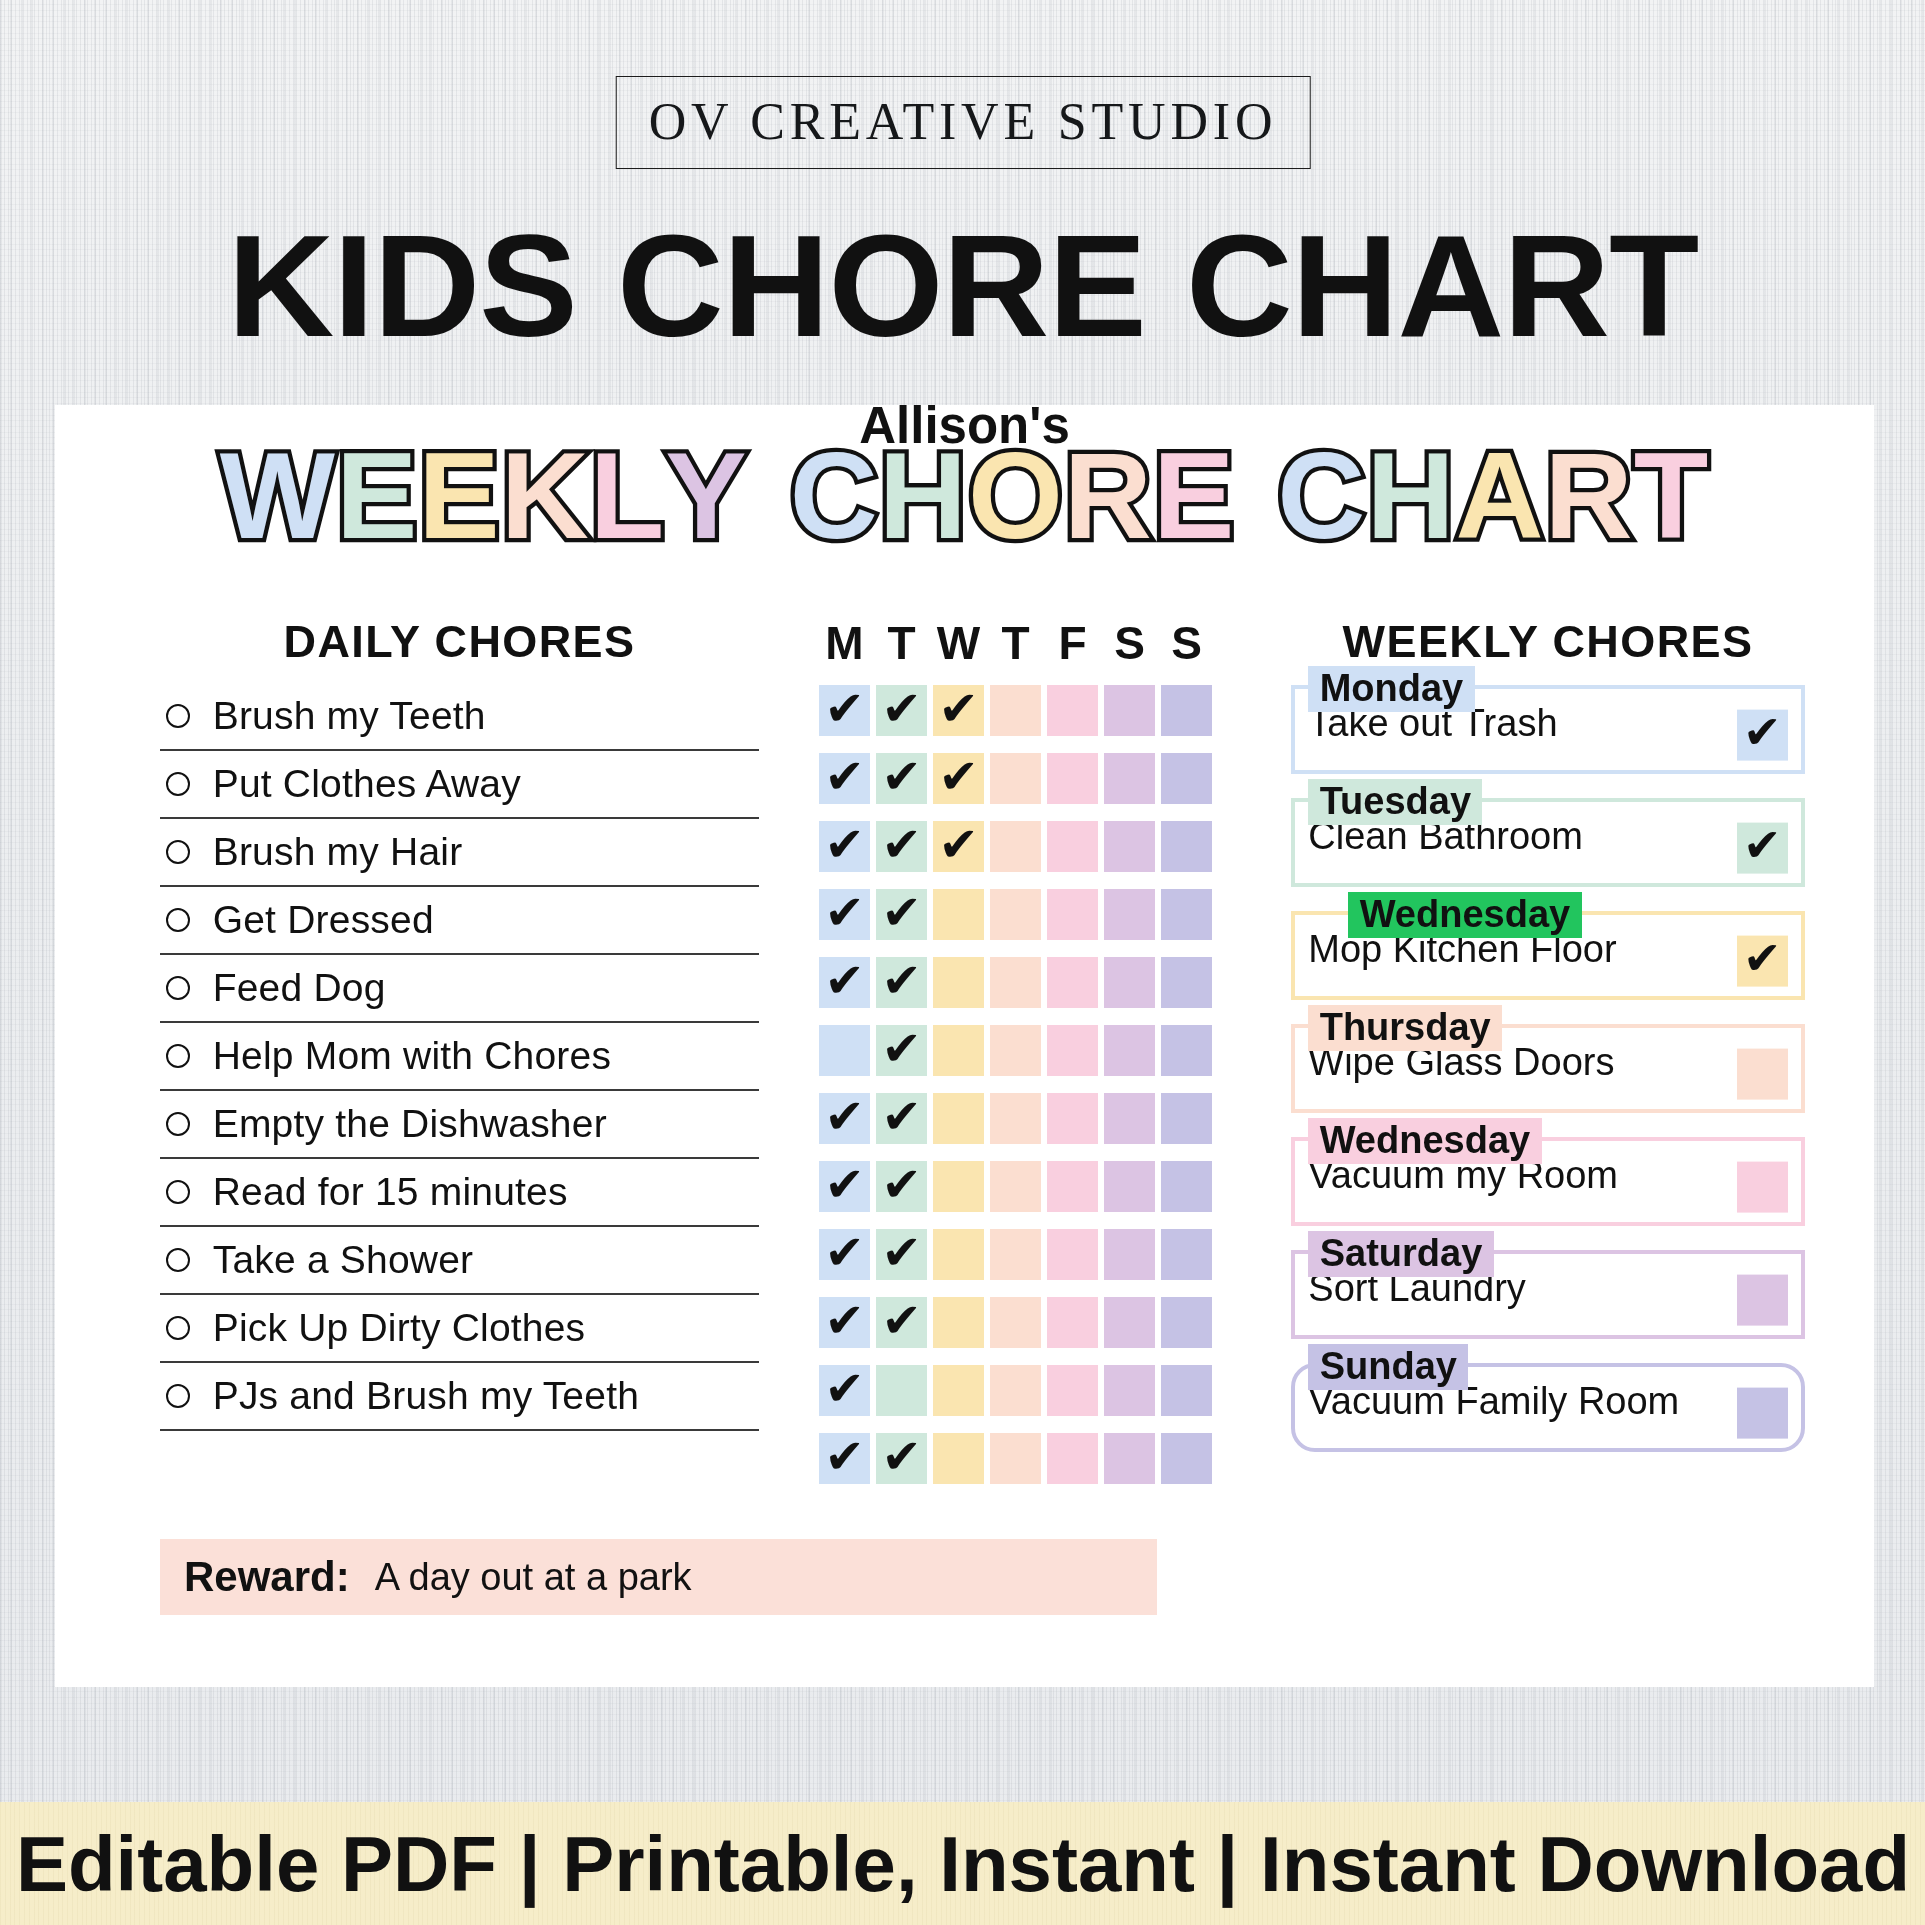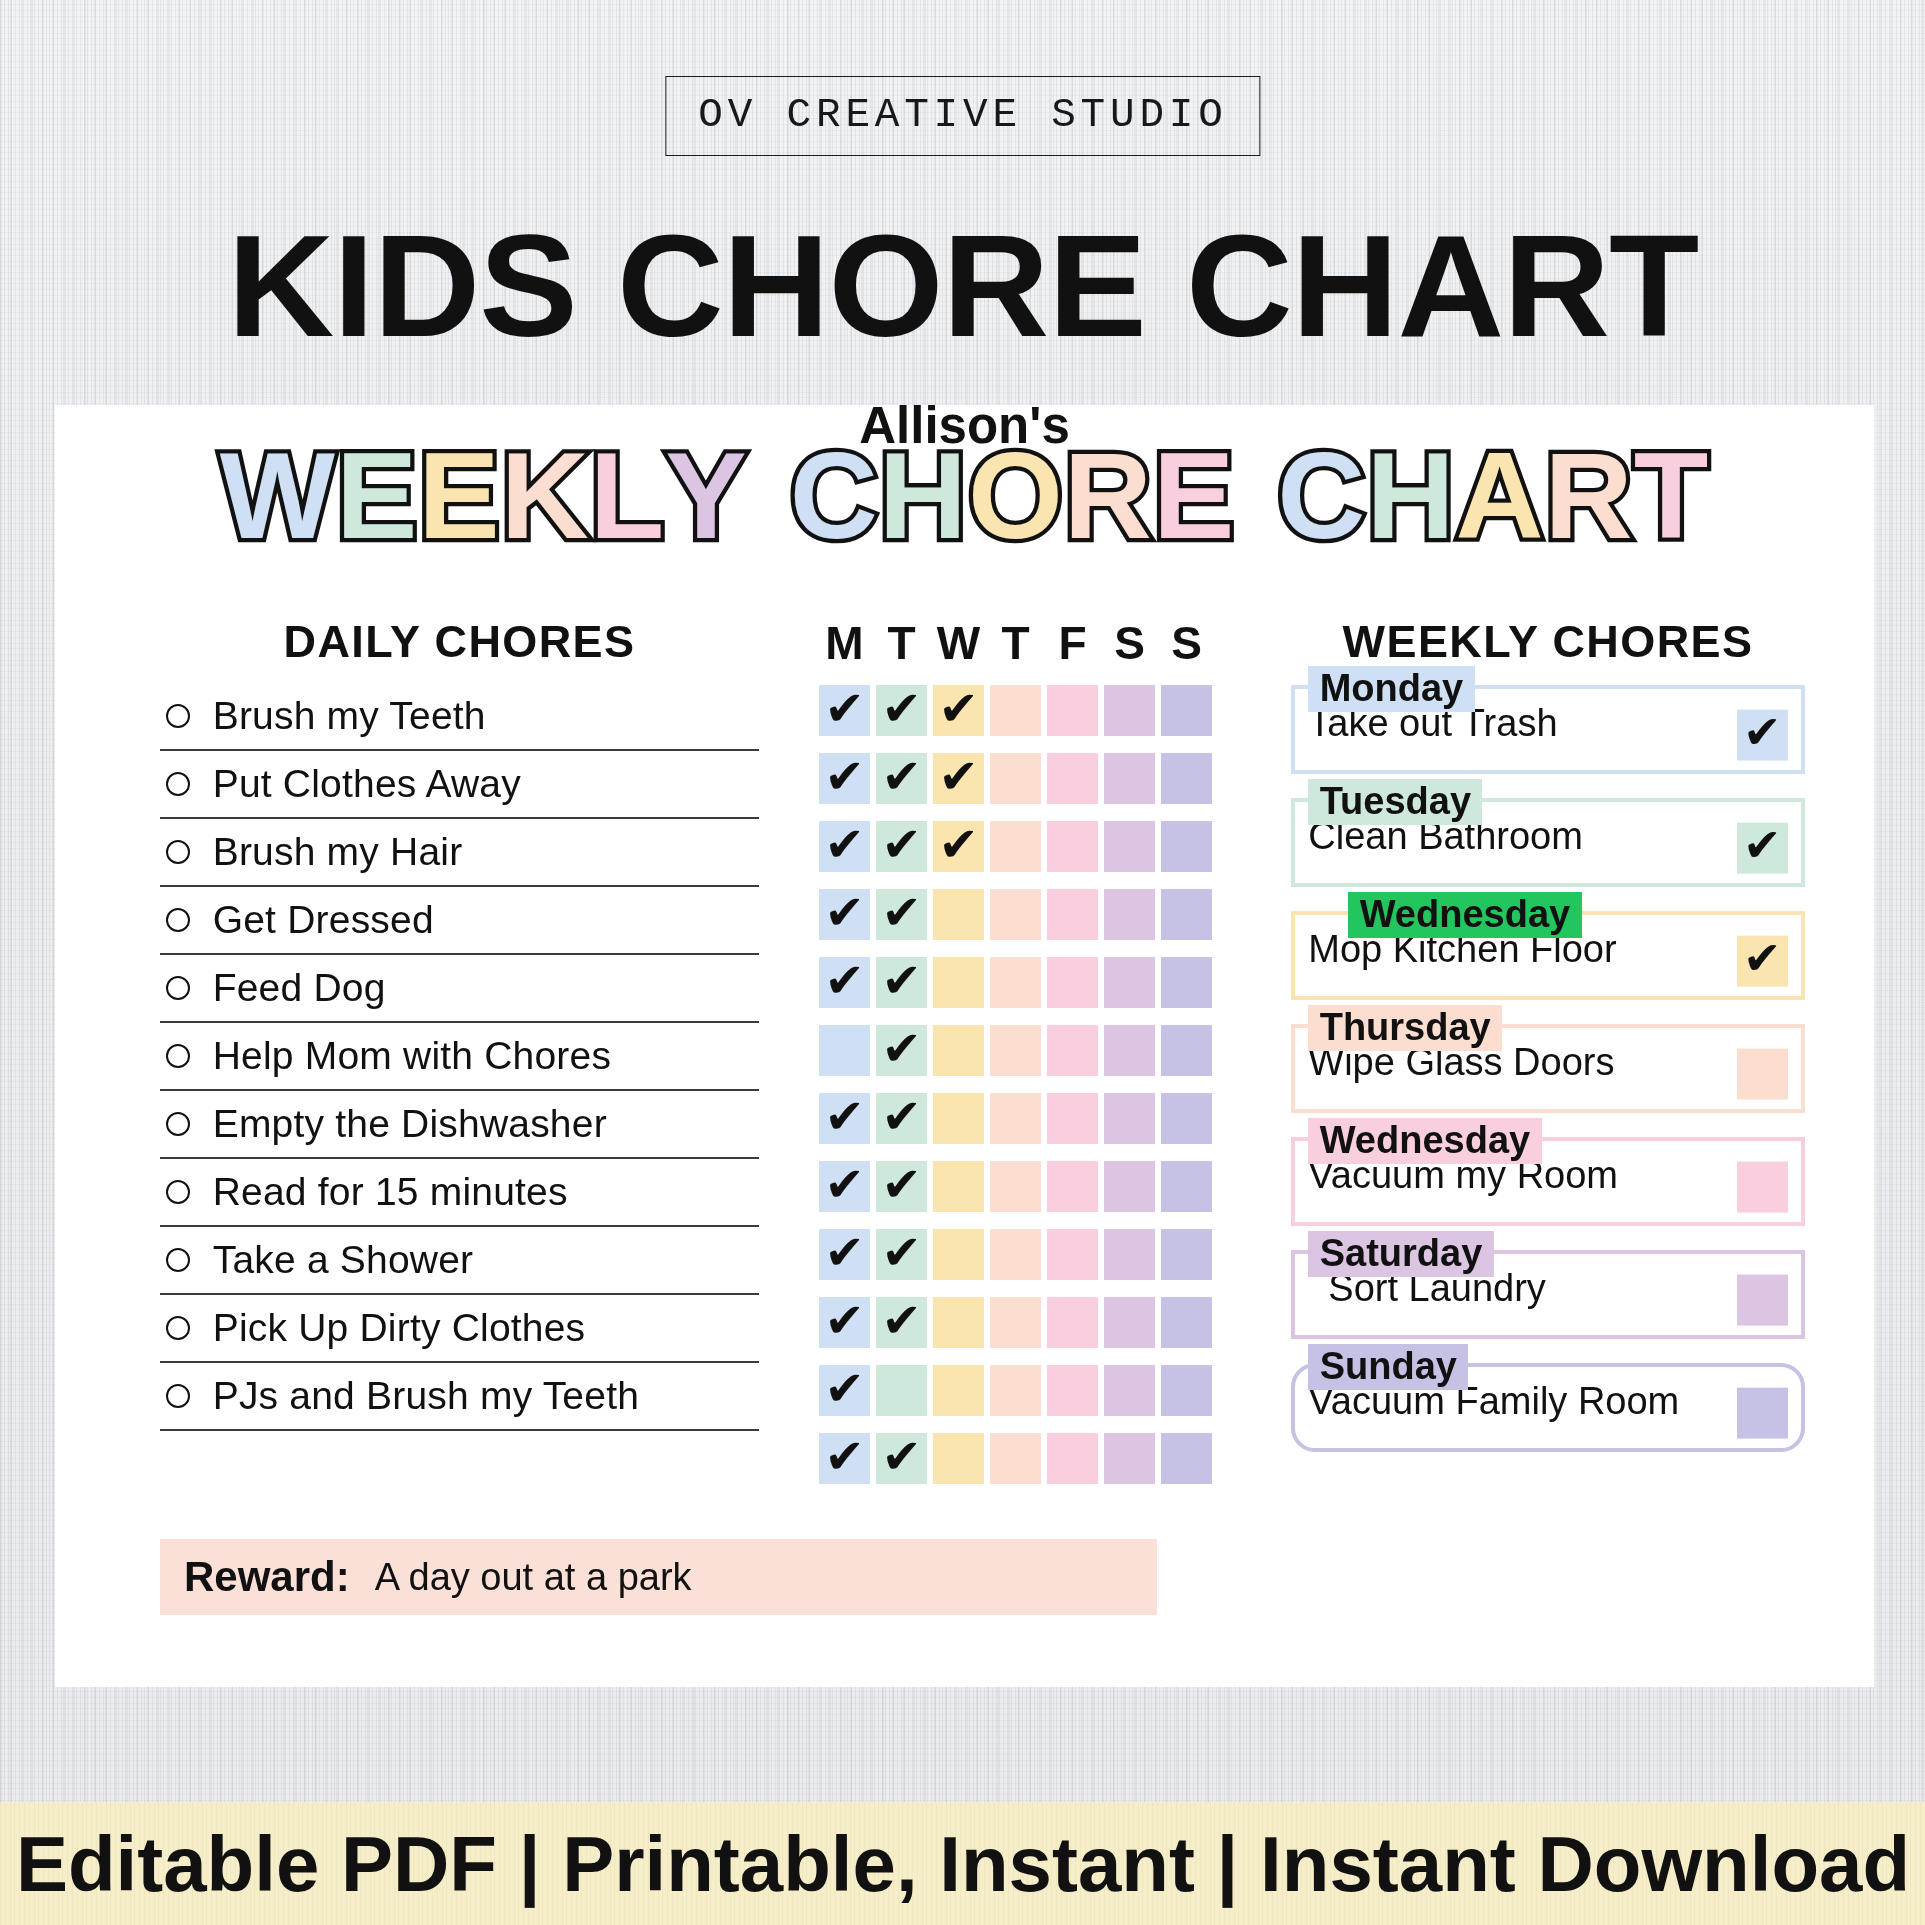--- a/index.html
+++ b/index.html
@@ -14,22 +14,22 @@
     position:relative; overflow:hidden;
   }
 
   
   .logo-box{
     position:absolute; left:50%; transform:translateX(-50%); top:76px;
     border:1.9px solid #1c1c1c; padding:15px 32px 17px 32px;
     background:transparent;
   }
   .logo-box span{
-    font-family:Liberation Mono, monospace;
-    font-size:41px; letter-spacing:4.8px; color:#16181a; font-weight:400;
+    font-family:Liberation Serif, serif;
+    font-size:52px; letter-spacing:4.8px; color:#16181a; font-weight:400;
     white-space:nowrap;
   }
   .kidstitle{
     position:absolute; top:214px; left:0; width:100%;
     text-align:center; font-family:"Liberation Sans", sans-serif;
     font-weight:700; font-size:145px; letter-spacing:-1px;
     color:#111; transform:scaleX(1.02); line-height:1;
   }
 
   
@@ -616,21 +616,21 @@
         <div class="wbox" style="border-color: rgb(251, 222, 208);">
           <div class="wday" style="background: rgb(251, 222, 208);">Thursday</div>
           <div class="wtask">Wipe Glass Doors</div>
           <div class="wchk" style="background: rgb(251, 222, 208);"></div>
         </div>
         <div class="wbox" style="border-color: rgb(249, 207, 223);">
           <div class="wday" style="background: rgb(249, 207, 223);">Wednesday</div>
           <div class="wtask">Vacuum my Room</div>
           <div class="wchk" style="background: rgb(249, 207, 223);"></div>
         </div>
-        <div class="wbox" style="border-color: rgb(220, 196, 227); padding-left: 20px;">
+        <div class="wbox" style="border-color: rgb(220, 196, 227);">
           <div class="wday" style="background: rgb(220, 196, 227);">Saturday</div>
           <div class="wtask">Sort Laundry</div>
           <div class="wchk" style="background: rgb(220, 196, 227);"></div>
         </div>
         <div class="wbox" style="border-color: rgb(197, 194, 229); border-radius: 24px;">
           <div class="wday" style="background: rgb(197, 194, 229);">Sunday</div>
           <div class="wtask">Vacuum Family Room</div>
           <div class="wchk" style="background: rgb(197, 194, 229);"></div>
         </div>
       </div>

